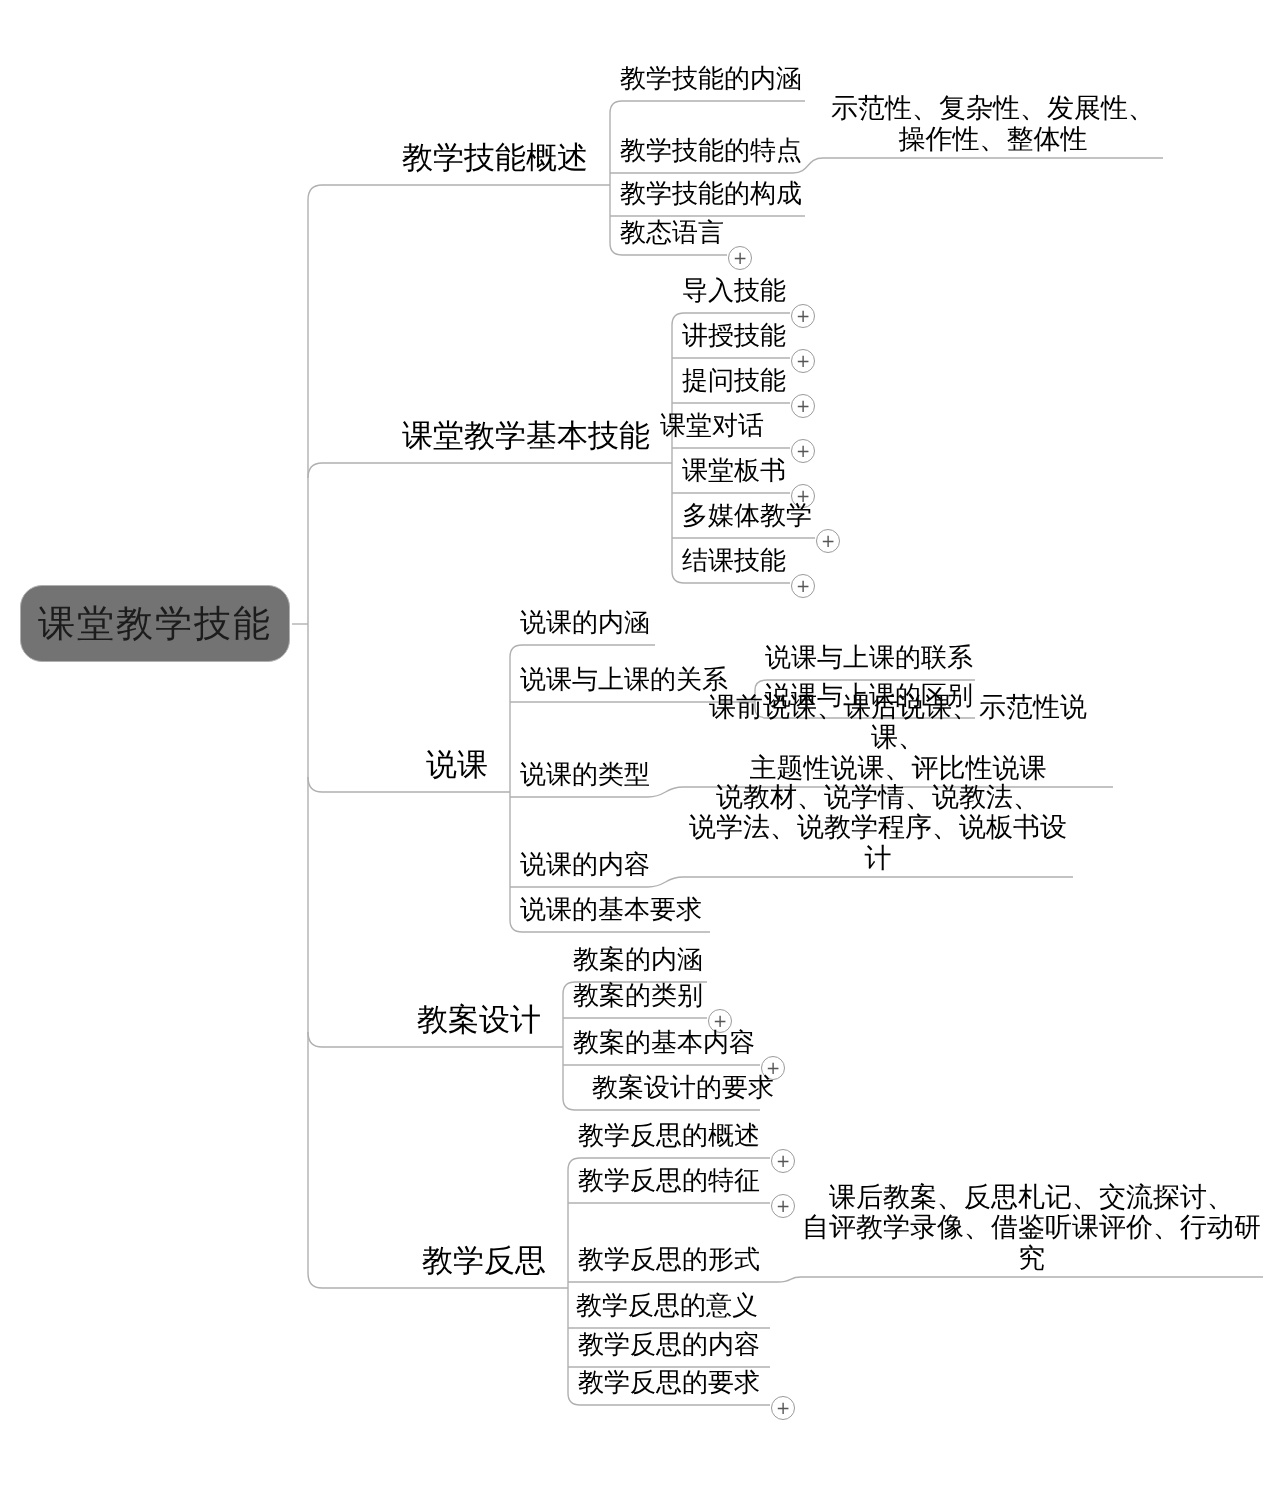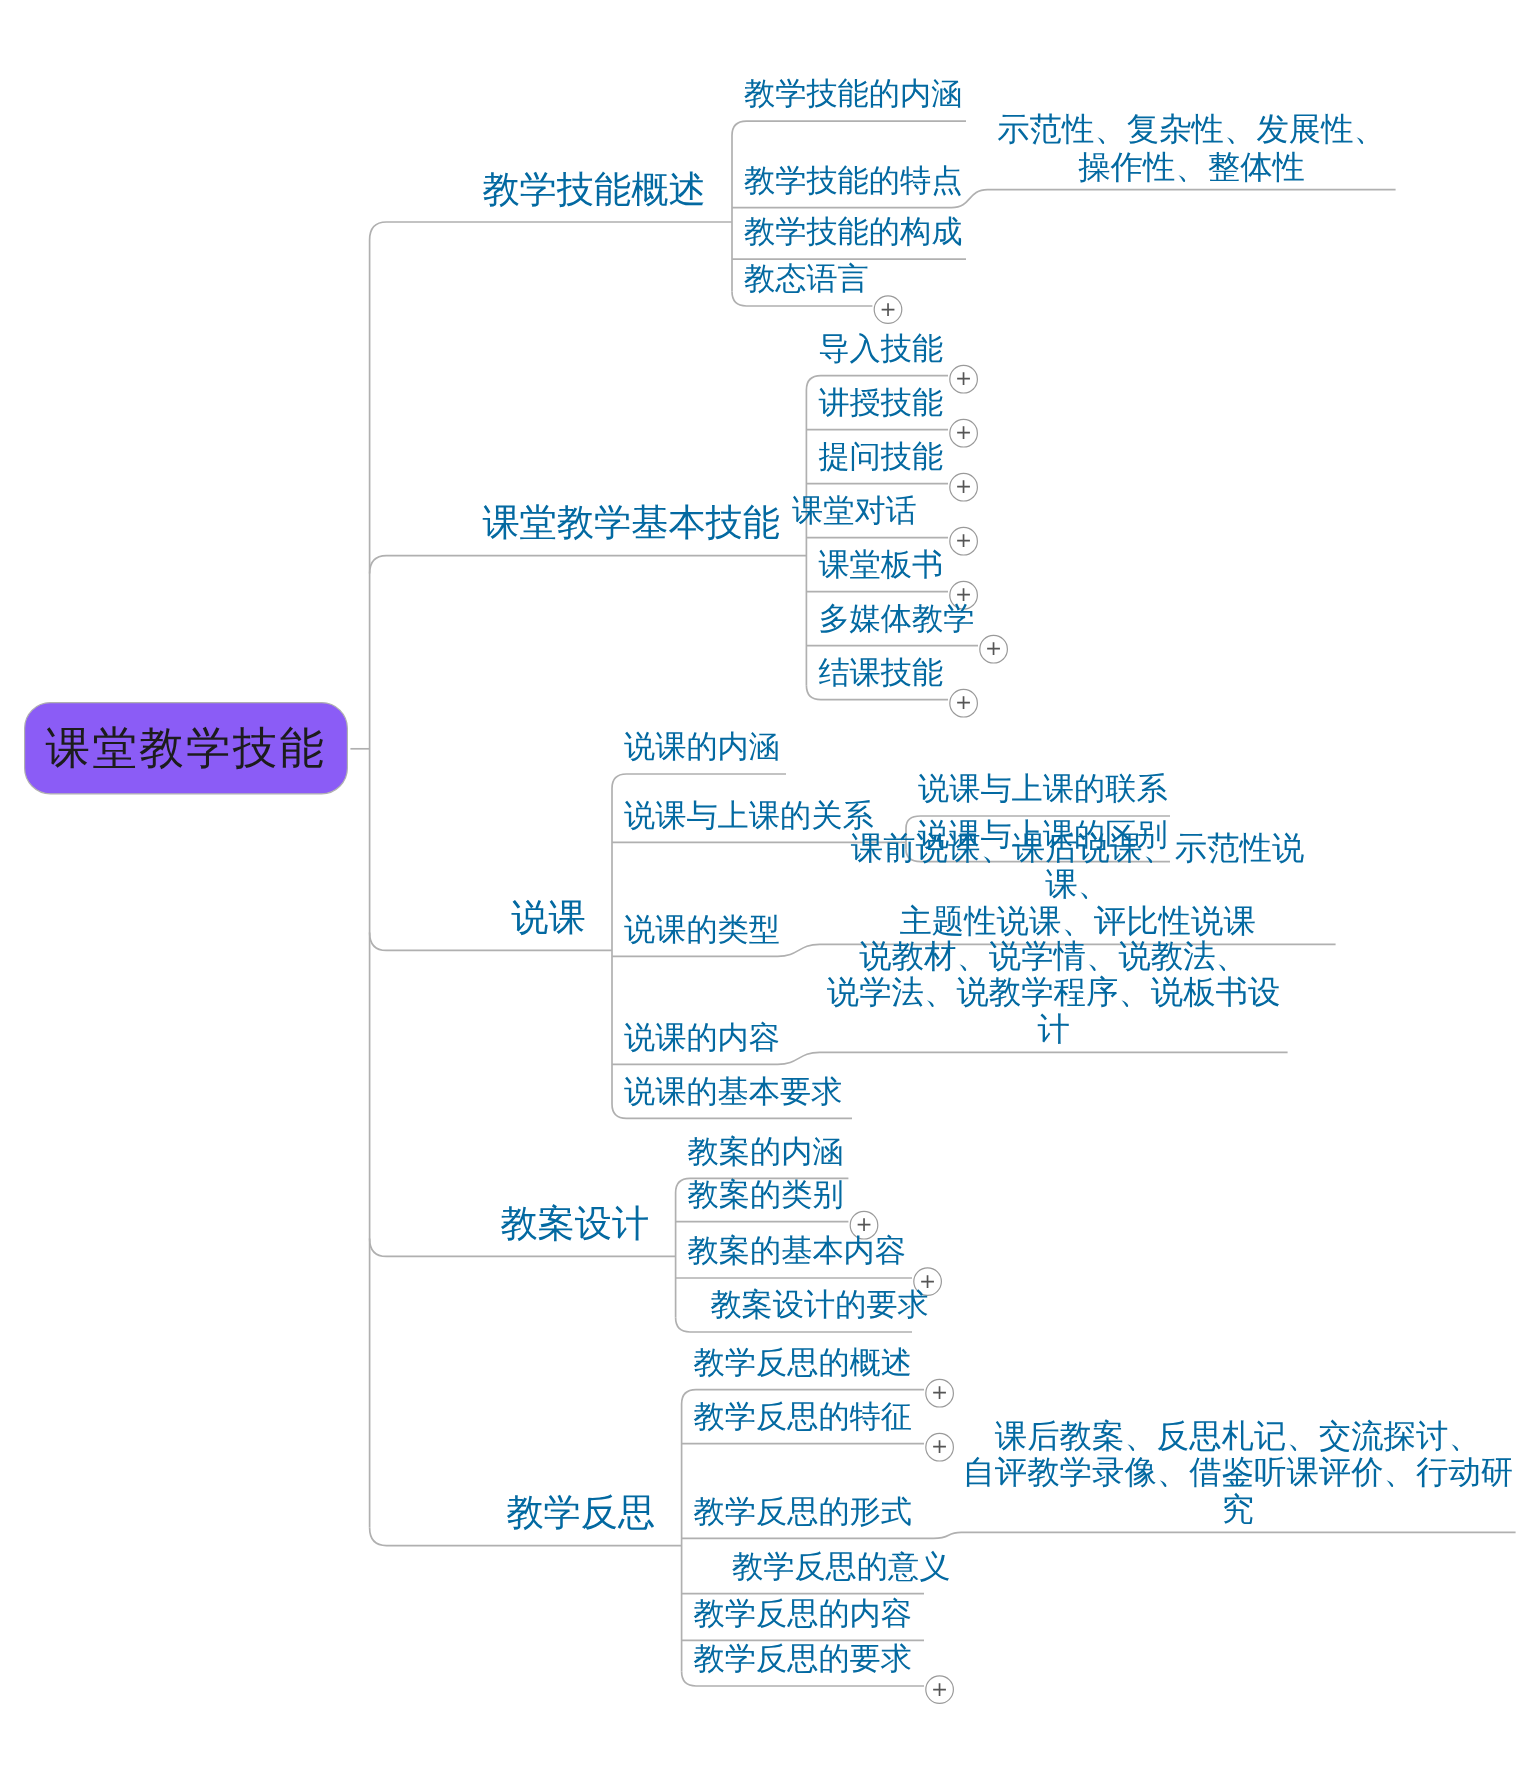--- a/index.html
+++ b/index.html
@@ -1,30 +1,30 @@
 <!DOCTYPE html>
 <html><head>
 <meta charset="utf-8">
 <style>
   html,body{margin:0;padding:0;background:#ffffff;}
   .canvas{
     position:relative;width:1267px;height:1489px;background:#ffffff;overflow:hidden;
     font-family:"Liberation Serif","DejaVu Serif",serif;
   }
   .canvas svg{position:absolute;left:0;top:0;width:1267px;height:1489px;}
-  .label{position:absolute;color:#0369a1;}
+  .label{position:absolute;color:#000000;}
   .branch{font-size:31px;text-align:right;white-space:nowrap;font-weight:400;}
   .child{font-size:26px;white-space:nowrap;}
   .gc{font-size:27px;text-align:center;line-height:1.14;}
   .gc span{display:block;}
   .rootbox{
     position:absolute;left:20px;top:585px;width:270px;height:77px;
     box-sizing:border-box;border:1.5px solid #b0b0b0;border-radius:22px;
     display:flex;align-items:center;justify-content:center;
-    font-size:37px;letter-spacing:2px;color:#1c1c1c;background:#8b5cf6;
+    font-size:37px;letter-spacing:2px;color:#1c1c1c;background:#737373;
   }
   .plus{
     position:absolute;width:24px;height:24px;box-sizing:border-box;
     border:1.3px solid #9a9a9a;border-radius:50%;background:#ffffff;color:#555555;
     font-size:17px;line-height:1;display:flex;align-items:center;justify-content:center;
     font-family:"DejaVu Sans","Liberation Sans",sans-serif;
   }
 </style>
 </head>
 <body>
@@ -119,17 +119,17 @@
     <div class="label branch" style="left: 318px; width: 228px; bottom: 207px;">教学反思</div>
     <div class="label child" style="left: 578px; bottom: 336px;">教学反思的概述</div>
     <div class="plus" style="left: 771px; top: 1149px;">+</div>
     <div class="label child" style="left: 578px; bottom: 291px;">教学反思的特征</div>
     <div class="plus" style="left: 771px; top: 1194px;">+</div>
     <div class="label child" style="left: 578px; bottom: 212px;">教学反思的形式</div>
     <div class="label gc" style="left: 800px; width: 463px; bottom: 215px;">
       <span>课后教案、反思札记、交流探讨、</span>
       <span>自评教学录像、借鉴听课评价、行动研究</span>
     </div>
-    <div class="label child" style="left: 610px; bottom: 166px;">教学反思的意义</div>
+    <div class="label child" style="left: 576px; bottom: 166px;">教学反思的意义</div>
     <div class="label child" style="left: 578px; bottom: 127px;">教学反思的内容</div>
     <div class="label child" style="left: 578px; bottom: 89px;">教学反思的要求</div>
     <div class="plus" style="left: 771px; top: 1396px;">+</div>
   </div>
 
 </body></html>

